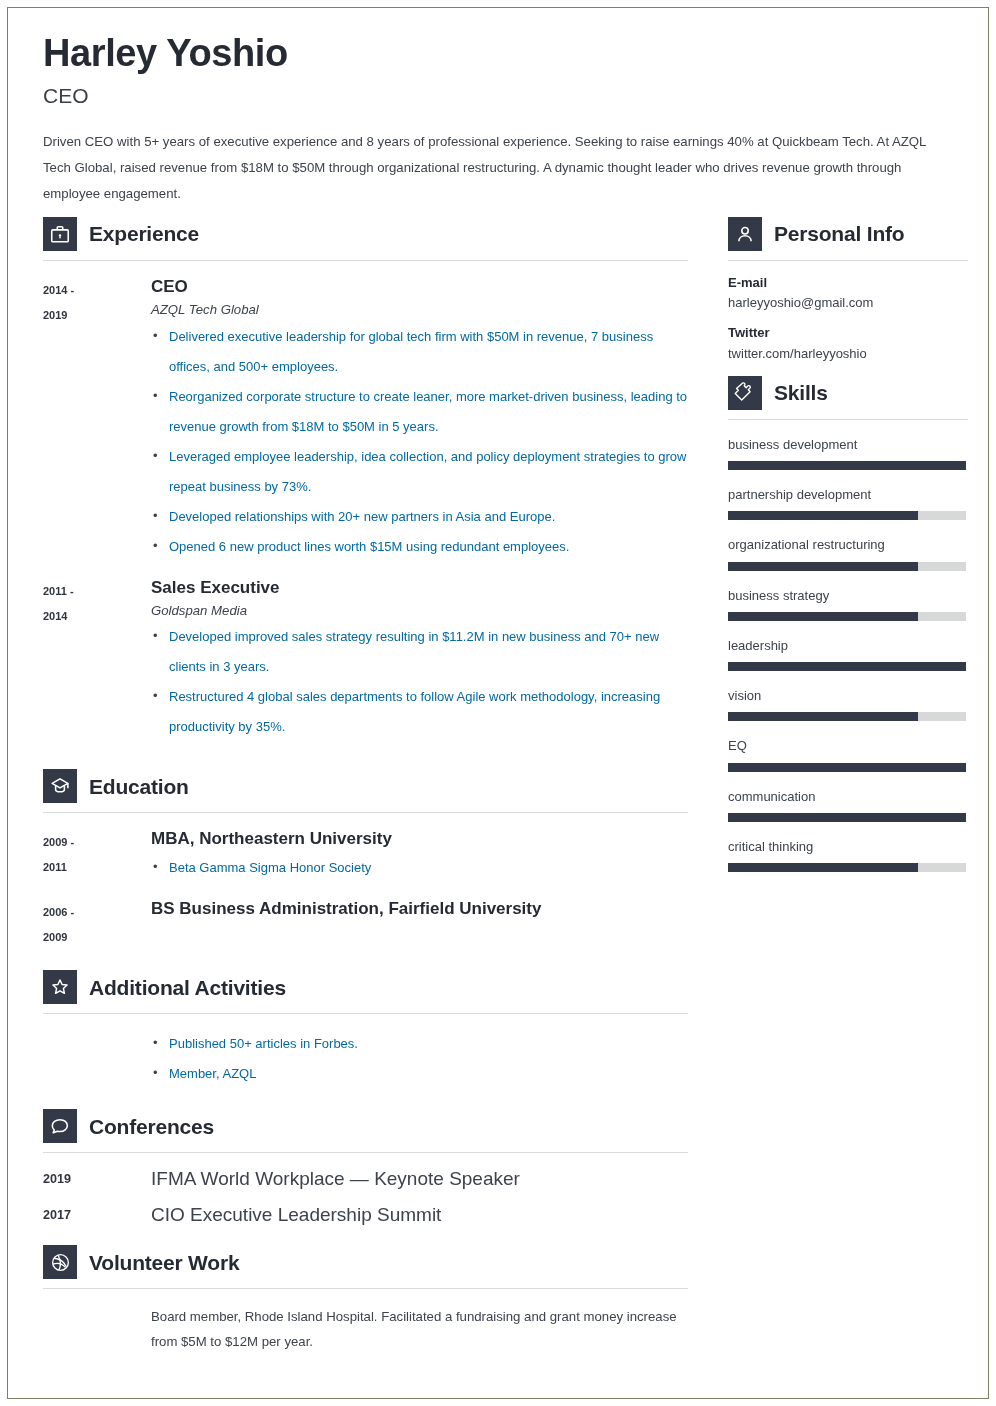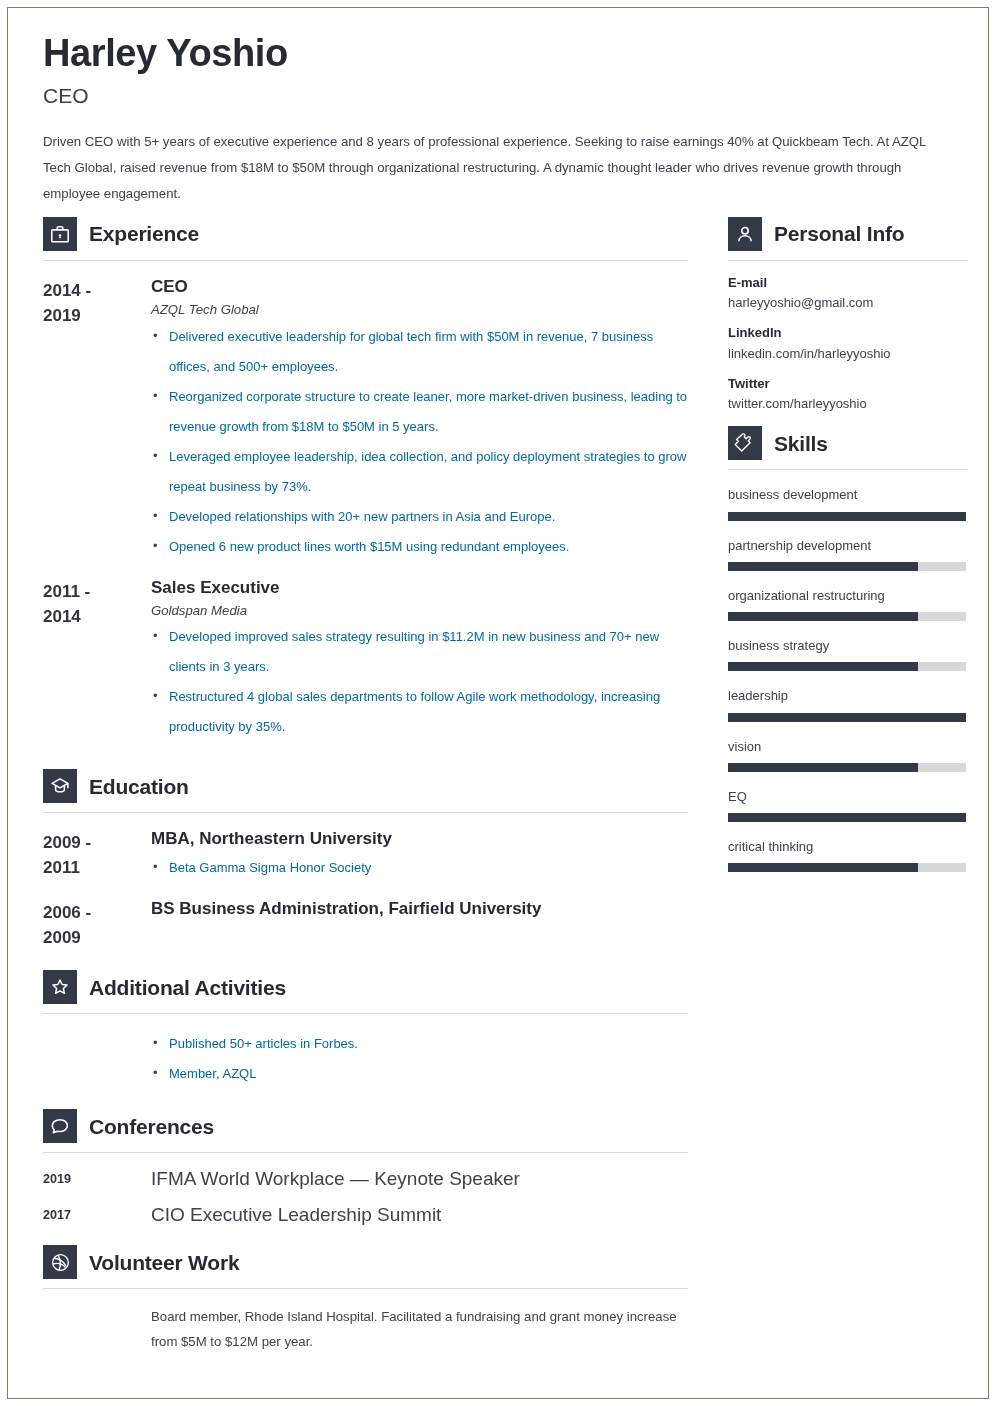--- a/index.html
+++ b/index.html
@@ -109,21 +109,21 @@
 
   
   .entry {
     display: flex;
     align-items: flex-start;
     margin-top: 16px;
   }
   .entry-dates {
     width: 108px;
     flex: 0 0 108px;
-    font-size: 17px;
+    font-size: 11px;
     font-weight: bold;
     color: #31353f;
     line-height: 25px;
     padding-top: 1px;
   }
   .entry-dates span { display: block; }
   .entry-body { flex: 1 1 auto; }
   .entry-role {
     font-size: 17px;
     font-weight: bold;
@@ -409,24 +409,20 @@
           </div>
           <div class="sec-title">Personal Info</div>
         </div>
         <div class="sec-rule"></div>
 
         <div class="info-item">
           <div class="info-label">E-mail</div>
           <div class="info-value">harleyyoshio@gmail.com</div>
         </div>
         <div class="info-item">
-          <div class="info-label">LinkedIn</div>
-          <div class="info-value">linkedin.com/in/harleyyoshio</div>
-        </div>
-        <div class="info-item">
           <div class="info-label">Twitter</div>
           <div class="info-value">twitter.com/harleyyoshio</div>
         </div>
       </div>
 
       <div class="gap-sm"></div>
 
       <div class="section">
         <div class="sec-head">
           <div class="sec-icon">
@@ -469,20 +465,26 @@
           </div>
         </div>
         <div class="skill">
           <div class="skill-name">vision</div>
           <div class="skill-track">
             <div class="skill-fill" style="width: 80%;"></div>
           </div>
         </div>
         <div class="skill">
           <div class="skill-name">EQ</div>
+          <div class="skill-track">
+            <div class="skill-fill" style="width: 100%;"></div>
+          </div>
+        </div>
+        <div class="skill">
+          <div class="skill-name">communication</div>
           <div class="skill-track">
             <div class="skill-fill" style="width: 100%;"></div>
           </div>
         </div>
         <div class="skill">
           <div class="skill-name">critical thinking</div>
           <div class="skill-track">
             <div class="skill-fill" style="width: 80%;"></div>
           </div>
         </div>

